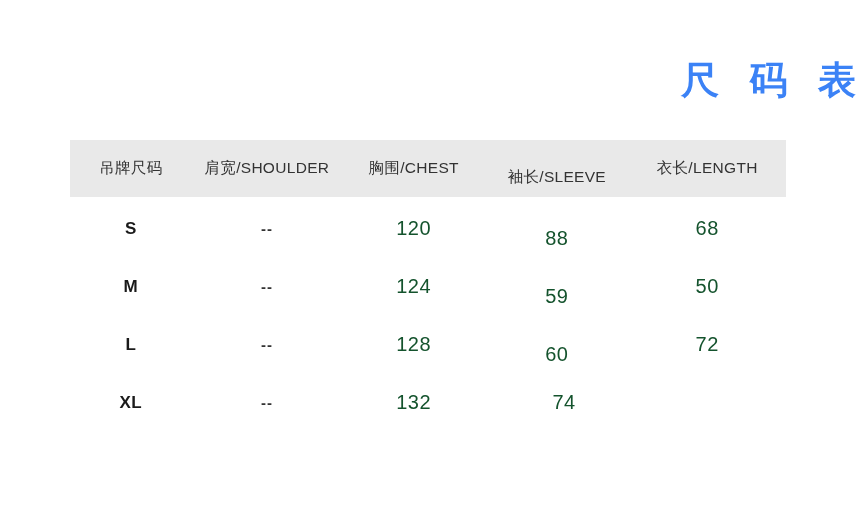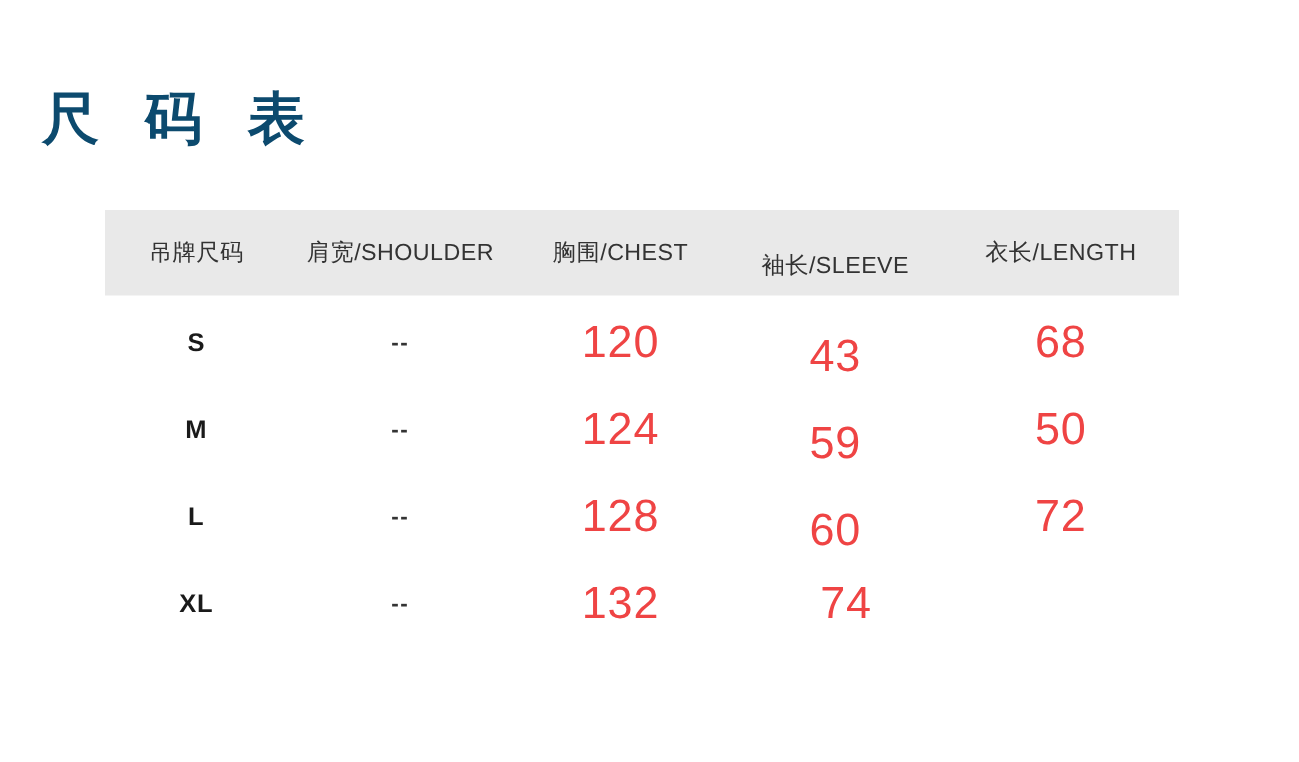--- a/index.html
+++ b/index.html
@@ -10,24 +10,24 @@
   }
   .page {
     position: relative;
     width: 866px;
     height: 508px;
     background: #ffffff;
     overflow: hidden;
   }
   .title {
     margin-top: 58px;
-    text-align: left;
+    text-align: right;
     font-size: 38px;
     font-weight: bold;
-    color: #0c4a6e;
+    color: #3b82f6;
     letter-spacing: 10px;
     line-height: 1.2;
     margin-left: 28px;
   }
   .size-table {
     width: 716px;
     margin: 36px auto 0 70px;
   }
   .tr {
     display: flex;
@@ -61,22 +61,22 @@
     color: #1a1a1a;
     letter-spacing: 0.5px;
   }
   .dash-cell {
     font-size: 15px;
     font-weight: 700;
     color: #333333;
     letter-spacing: 1px;
   }
   .num-cell {
-    font-size: 30px;
-    color: #ef4444;
+    font-size: 20px;
+    color: #14532d;
     letter-spacing: 0.5px;
   }
   .note {
     margin-top: 24px;
     text-align: center;
     font-size: 18px;
     font-weight: 600;
     color: #222222;
     line-height: 26px;
   }
@@ -104,21 +104,21 @@
       <div class="td c4">袖长/SLEEVE</div>
       <div class="td c5">衣长/LENGTH</div>
     </div>
 
     <div class="tbody">
 
       <div class="tr">
         <div class="td c1 size-label">S</div>
         <div class="td c2 dash-cell">--</div>
         <div class="td c3 num-cell">120</div>
-        <div class="td c4 num-cell">43</div>
+        <div class="td c4 num-cell">88</div>
         <div class="td c5 num-cell">68</div>
       </div>
 
       <div class="tr">
         <div class="td c1 size-label">M</div>
         <div class="td c2 dash-cell">--</div>
         <div class="td c3 num-cell">124</div>
         <div class="td c4 num-cell">59</div>
         <div class="td c5 num-cell">50</div>
       </div>

